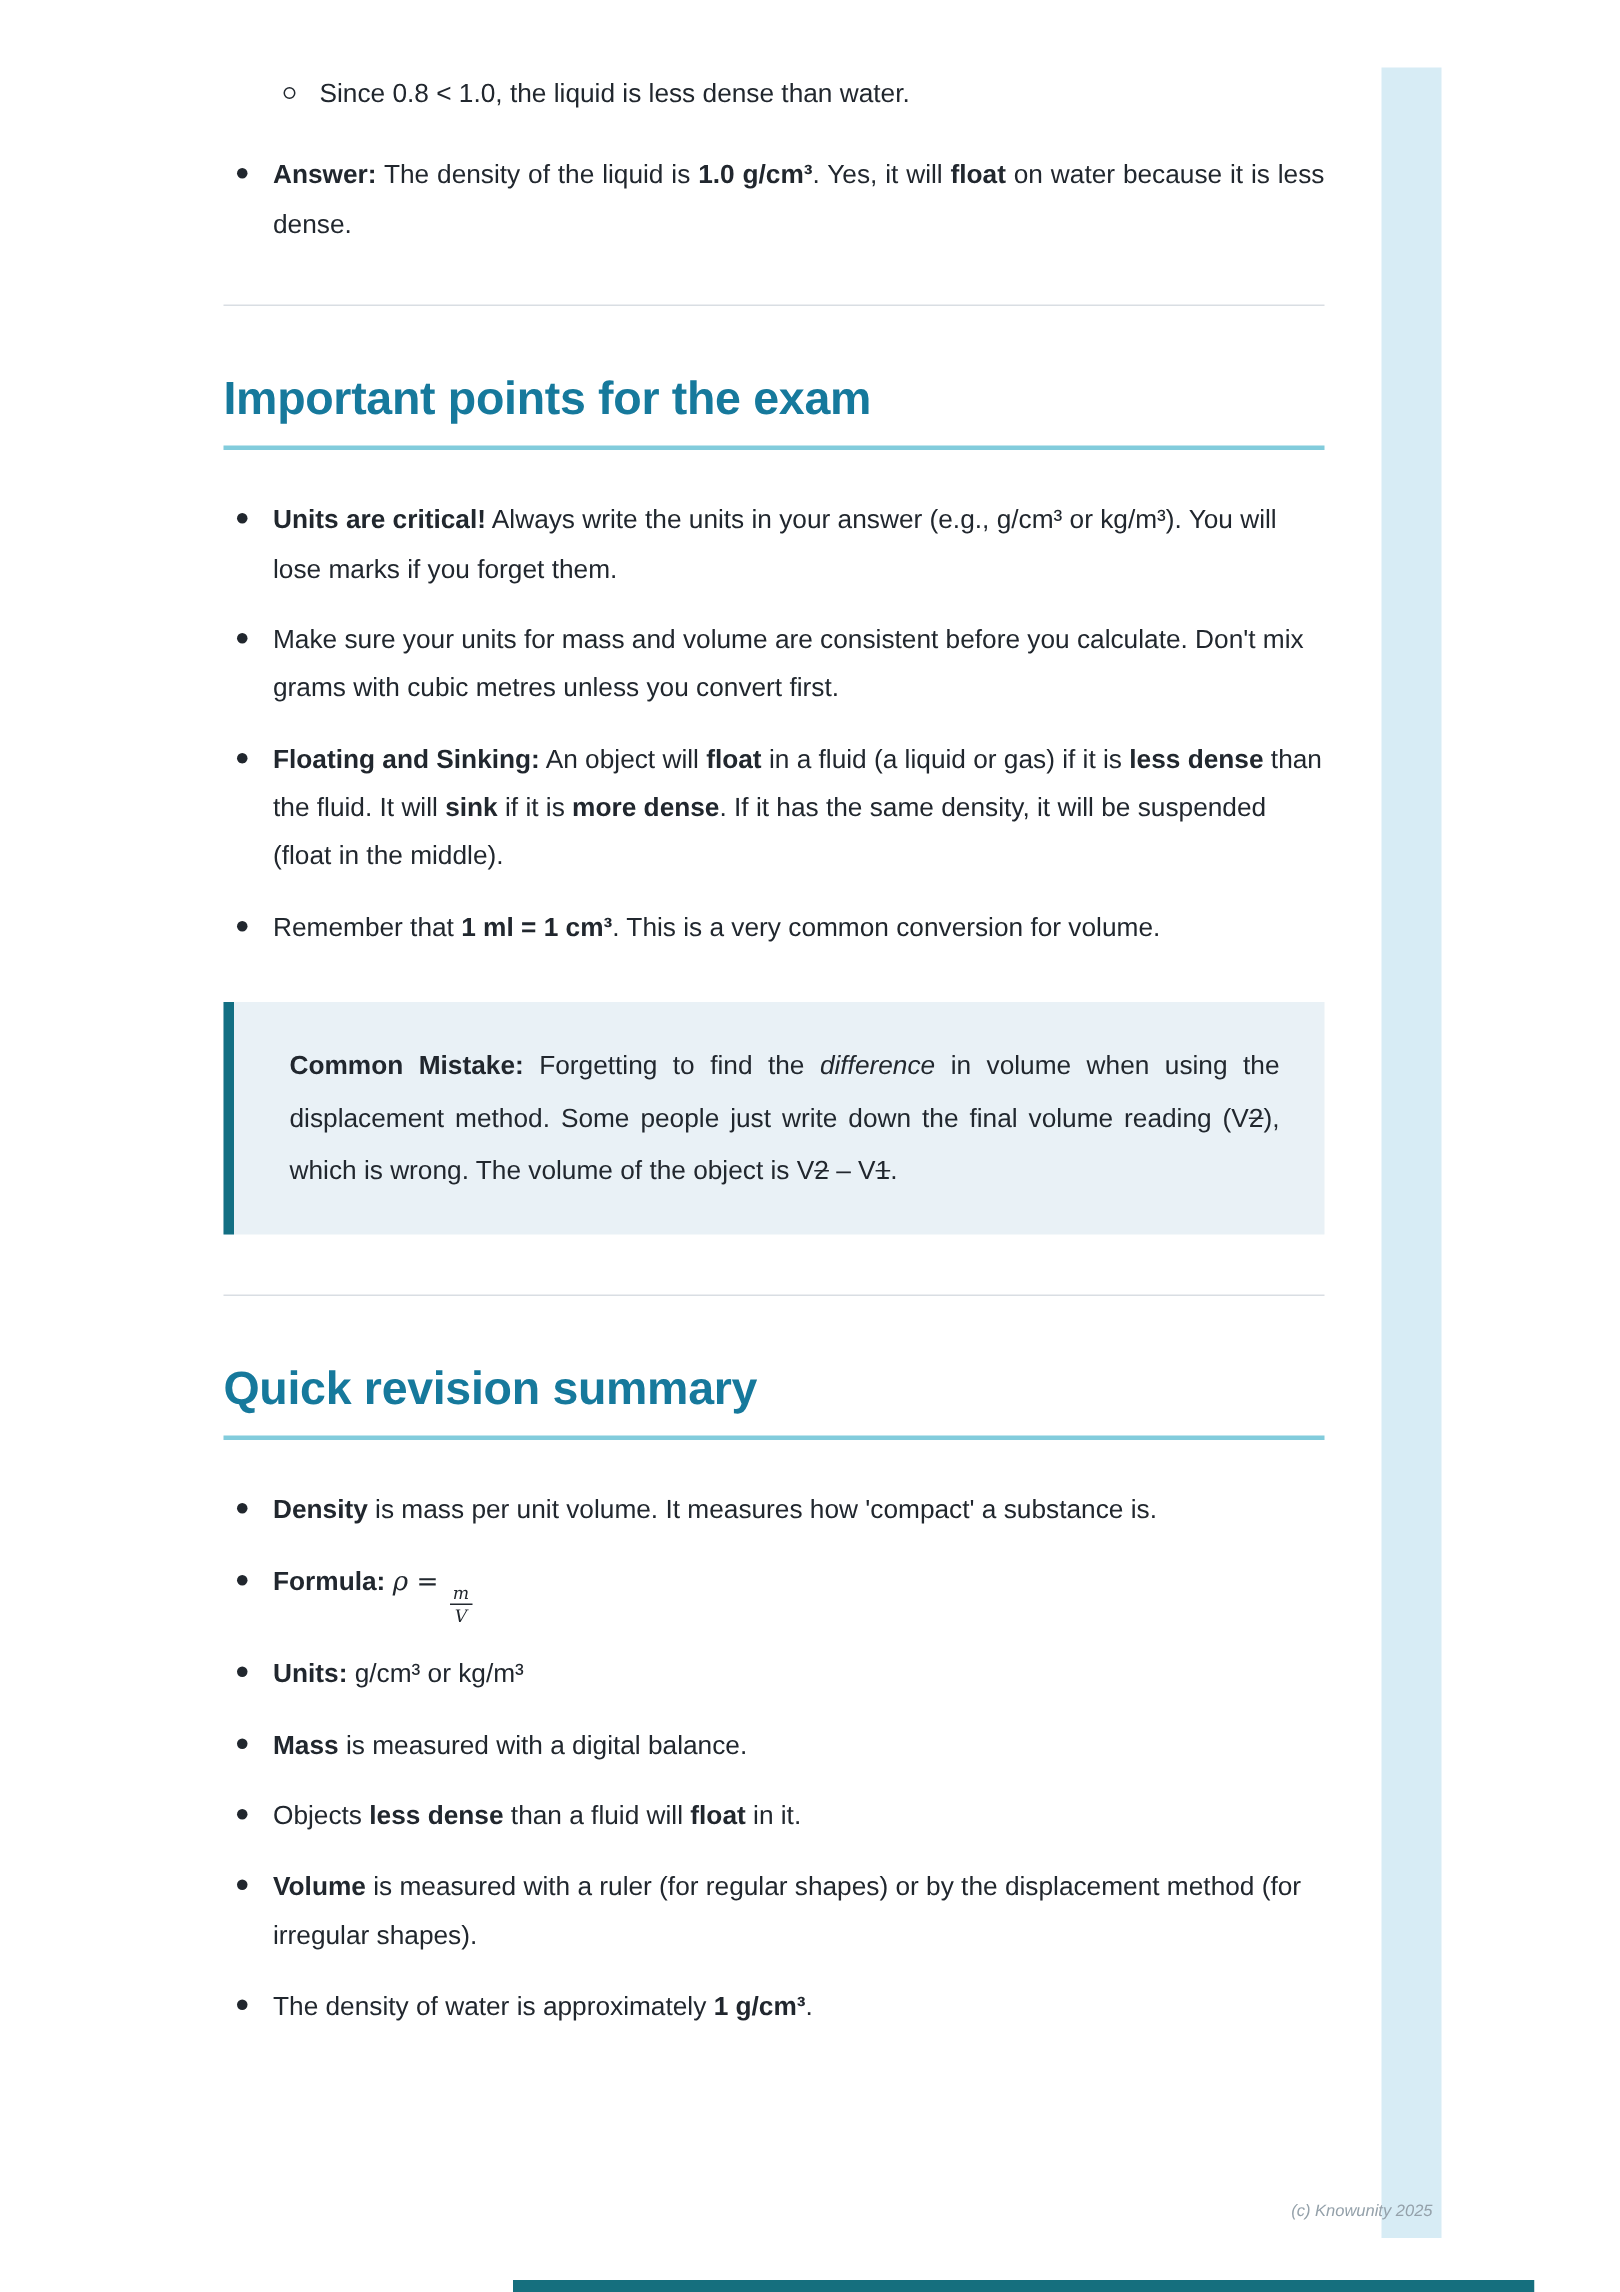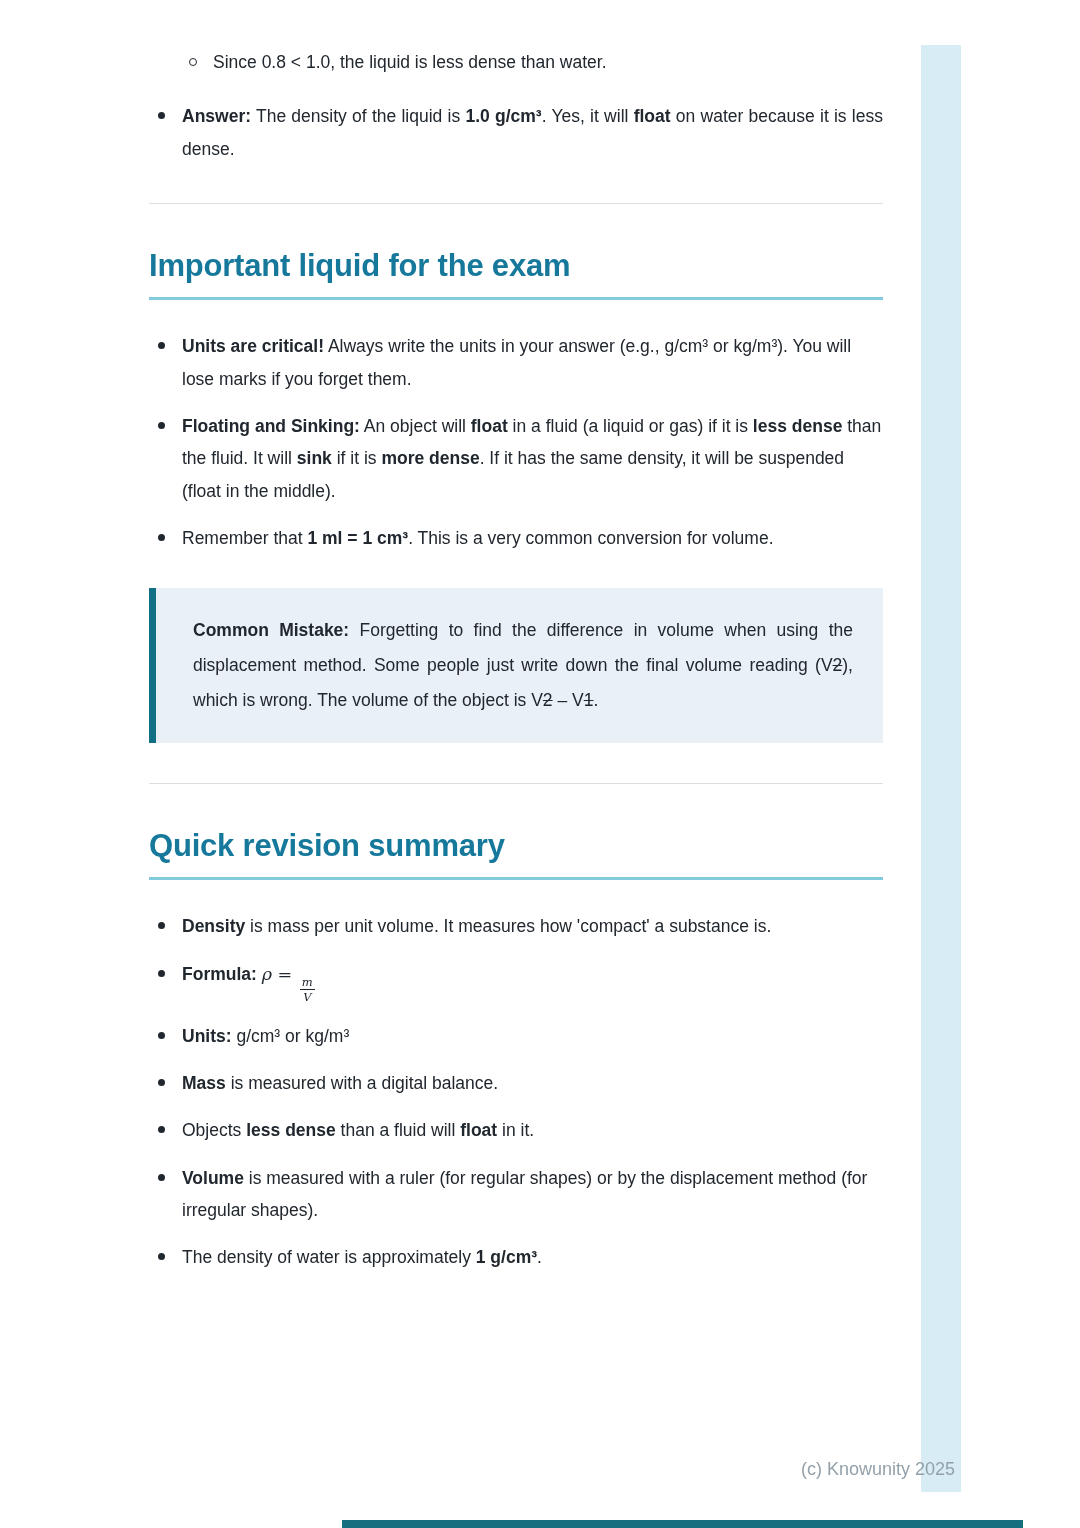--- a/index.html
+++ b/index.html
@@ -77,43 +77,44 @@
     background:var(--callout_bg);
     border-left:7px solid var(--callout_border);
     padding:25px 30px 25px:37px;
     padding:25px 30px 25px 37px;
     margin:34px 0 40px;
     font-size:17.5px;
     line-height:2.0;
     text-align:justify;
   }
   .b{font-weight:700;}
-  .i{}
+  .i{font-style:italic;}
   .strike{text-decoration:line-through;}
   .math{font-family:"DejaVu Serif", serif;font-style:italic;}
   .frac{
     display:inline-flex;
     flex-direction:column;
     align-items:center;
     font-family:"DejaVu Serif", serif;
     font-style:italic;
     font-size:11.5px;
     line-height:1.25;
     vertical-align:-6px;
     margin-left:2px;
   }
   .frac .num{border-bottom:1.2px solid var(--text);padding:0 2px;}
   .frac .den{padding:0 2px;}
   .footer{
     position:absolute;
     right:68px;
     bottom:48px;
-    font-size:18px;
+    font-size:11px;
     color:var(--footer_text);
     z-index:3;
+    font-style:italic;
   }
 </style>
 </head>
 <body>
 
 <div class="page">
 
   <div class="right-band"></div>
 
   <div class="content">
@@ -125,28 +126,32 @@
       </li>
       <li class="justify">
         <span class="marker disc"></span>
         <div class="txt"><span class="b">Answer:</span><span> The density of the liquid is </span><span class="b">1.0 g/cm³</span><span>. Yes, it will </span><span class="b">float</span><span> on water because it is less dense.</span></div>
       </li>
     </ul>
 
     <div class="divider"></div>
 
     <div class="section-head">
-      <h2 class="section-title">Important liquid for the exam</h2>
+      <h2 class="section-title">Important points for the exam</h2>
       <div class="rule"></div>
     </div>
 
     <ul class="bullets">
         <li>
           <span class="marker disc"></span>
           <div class="txt"><span class="b">Units are critical!</span><span> Always write the units in your answer (e.g., g/cm³ or kg/m³). You will lose marks if you forget them.</span></div>
+        </li>
+        <li>
+          <span class="marker disc"></span>
+          <div class="txt"><span>Make sure your units for mass and volume are consistent before you calculate. Don't mix grams with cubic metres unless you convert first.</span></div>
         </li>
         <li>
           <span class="marker disc"></span>
           <div class="txt"><span class="b">Floating and Sinking:</span><span> An object will </span><span class="b">float</span><span> in a fluid (a liquid or gas) if it is </span><span class="b">less dense</span><span> than the fluid. It will </span><span class="b">sink</span><span> if it is </span><span class="b">more dense</span><span>. If it has the same density, it will be suspended (float in the middle).</span></div>
         </li>
         <li>
           <span class="marker disc"></span>
           <div class="txt"><span>Remember that </span><span class="b">1 ml = 1 cm³</span><span>. This is a very common conversion for volume.</span></div>
         </li>
       </ul>

